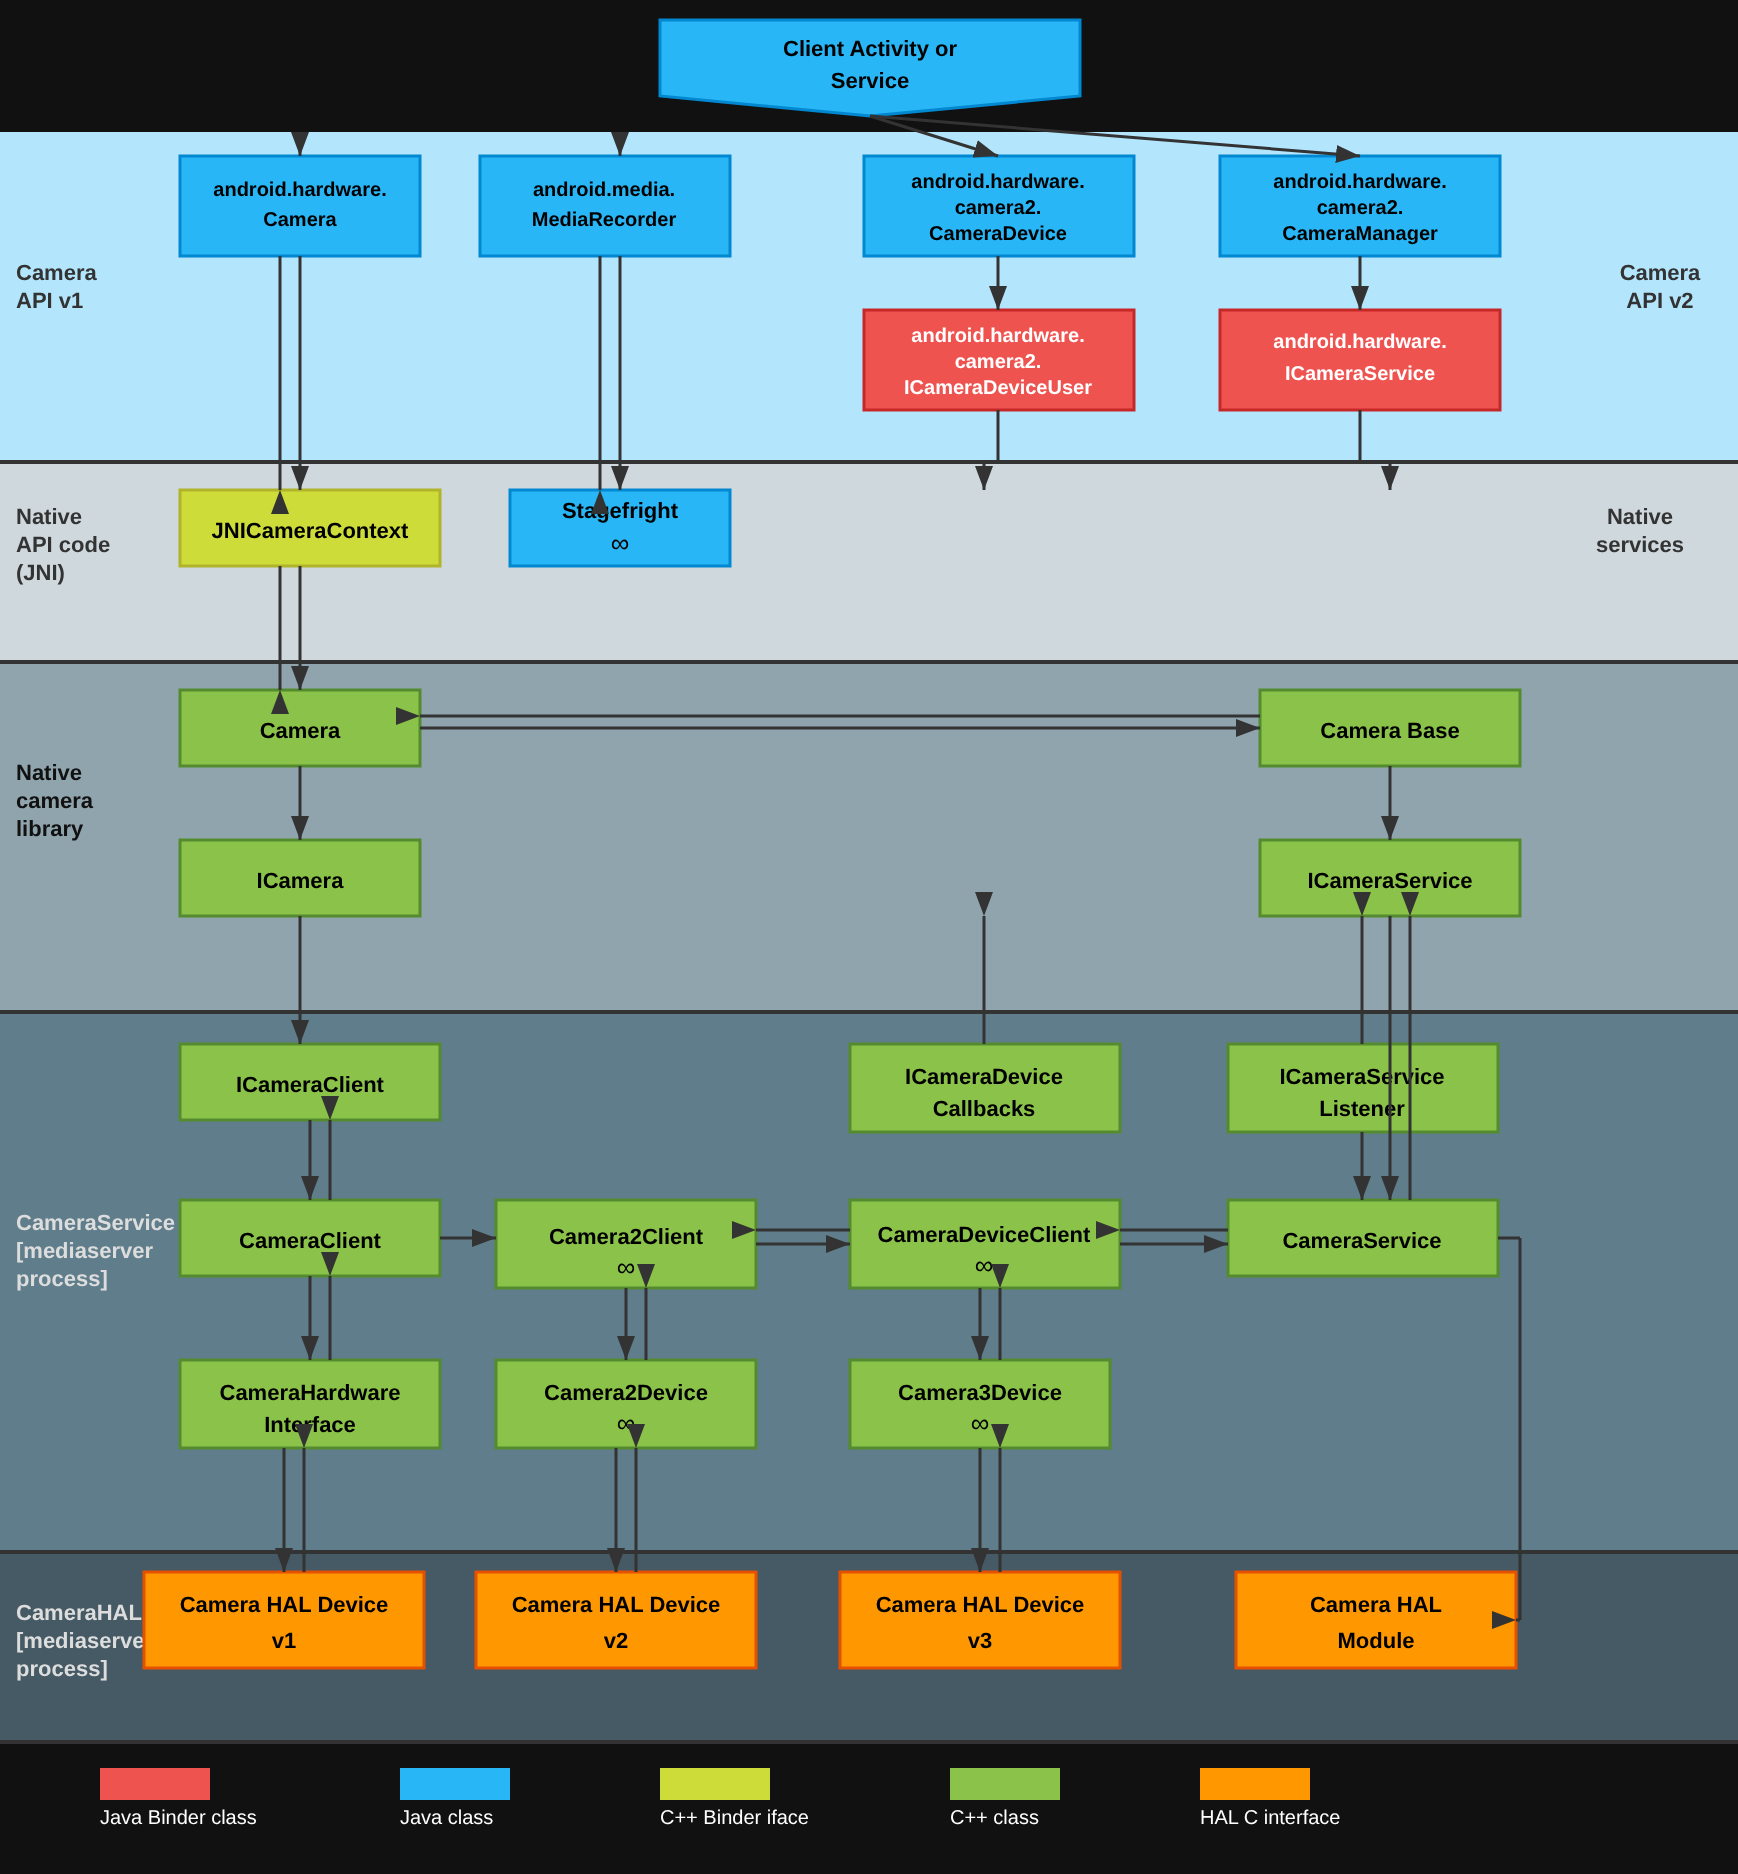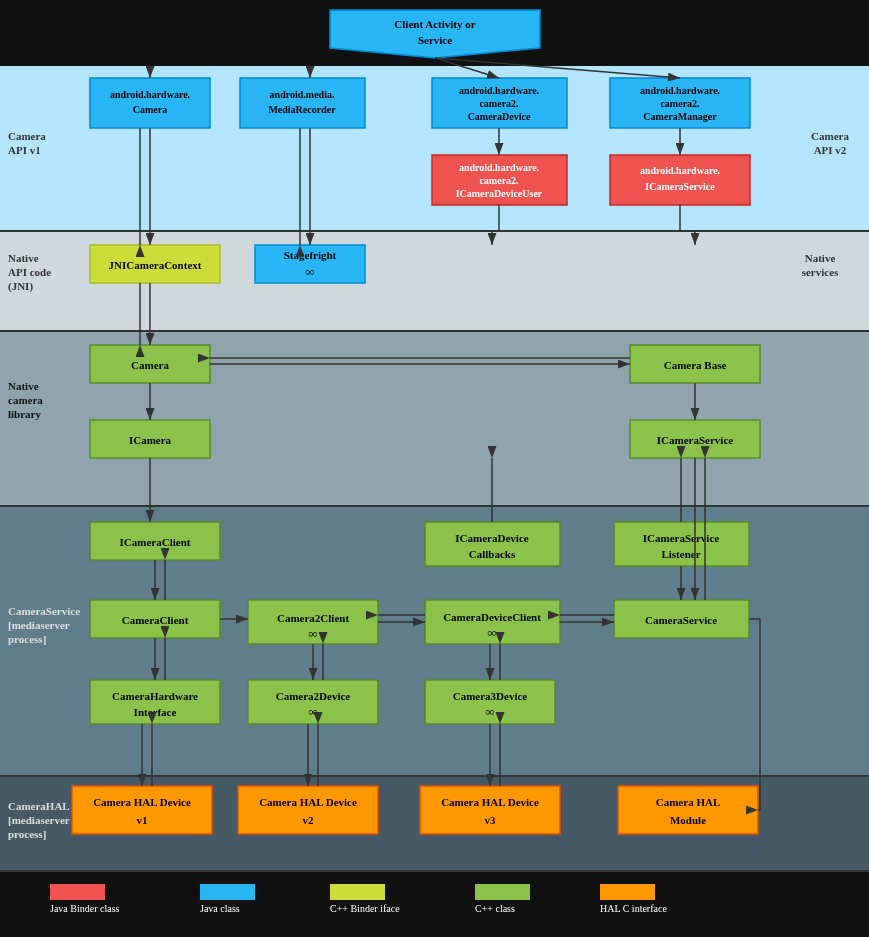--- a/index.html
+++ b/index.html
@@ -8,21 +8,20 @@
       background: #1a1a1a;
       width: 869px;
       min-height: 937px;
       overflow-x: hidden;
     }
 
     .diagram-container {
       width: 869px;
       position: relative;
       background: #1a1a1a;
-      font-family: Liberation Serif, serif;
     }
 
     
     .diagram-svg {
       width: 869px;
       display: block;
     }
   </style>
 </head>
 <body>

